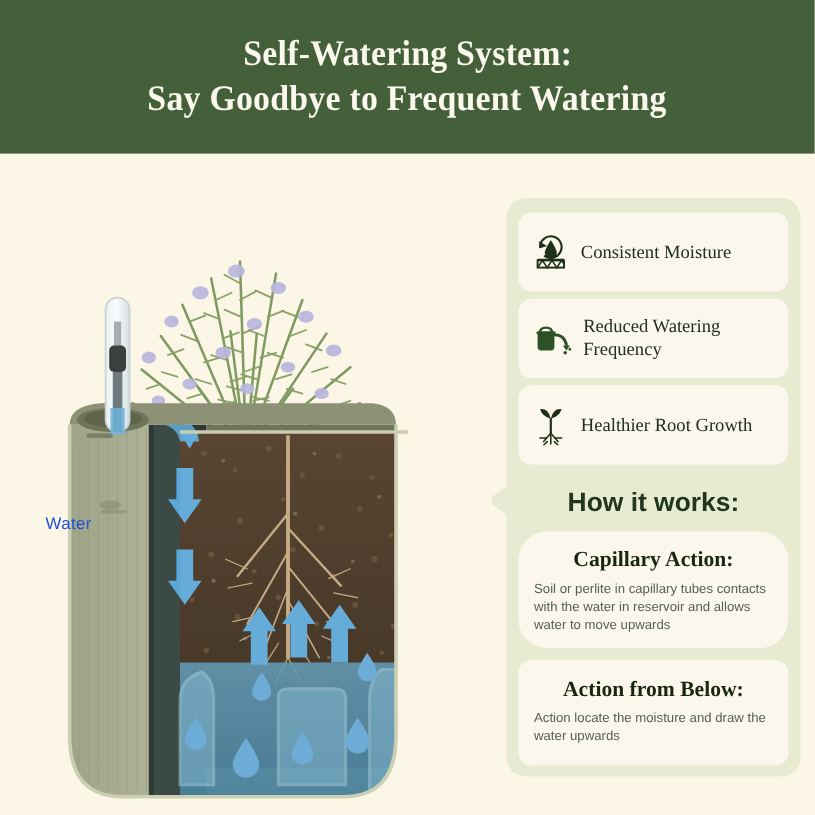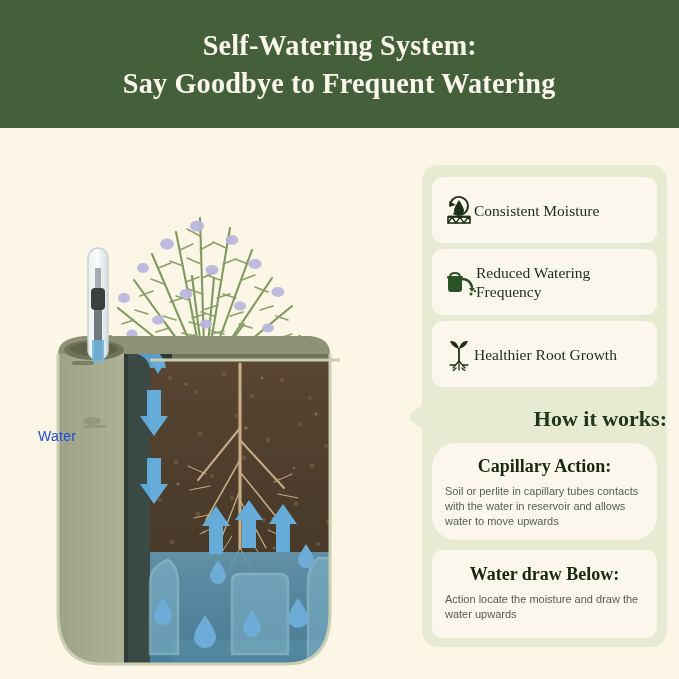--- a/index.html
+++ b/index.html
@@ -42,36 +42,36 @@
     position:absolute;left:410px;top:404px;width:14px;height:26px;
     background:#E7EBD2;
     clip-path:polygon(100% 0,100% 100%,0 62%,0 38%);
   }
   .card{
     position:absolute;left:432px;width:225px;
     background:#FBF7EC;border-radius:11px;
     box-sizing:border-box;
   }
   .benefit{
-    display:flex;align-items:center;
+    display:flex;align-items:center;gap:10px;
     padding:0 12px;height:100%;
   }
   .benefit .ico{flex:0 0 30px;height:34px;display:flex;align-items:center;justify-content:center;}
   .benefit .txt{
     font-family:"Liberation Serif", serif;
     font-size:15.5px;line-height:19px;color:#20301C;
   }
   .card-b1{top:177px;height:66px;}
   .card-b2{top:249px;height:66px;}
   .card-b3{top:321px;height:66px;}
 
   .howtitle{
     position:absolute;left:422px;top:406px;width:245px;
-    text-align:right;
-    font-family:Liberation Serif, serif;
+    text-align:center;
+    font-family:Liberation Sans, sans-serif;
     font-weight:700;font-size:22px;color:#22351D;
   }
   .card-w1{top:443px;height:97px;border-radius:24px;}
   .card-w2{top:550px;height:88px;}
   .w-head{
     font-family:"Liberation Serif", serif;font-weight:700;
     font-size:18px;color:#18280F;text-align:center;
     margin:13px 0 7px 0;
   }
   .card-w2 .w-head{margin-top:14px;}
@@ -412,17 +412,17 @@
   </div>
 
   <div class="howtitle">How it works:</div>
 
   <div class="card card-w1">
     <div class="w-head">Capillary Action:</div>
     <div class="w-body">Soil or perlite in capillary tubes contacts with the water in reservoir and allows water to move upwards</div>
   </div>
 
   <div class="card card-w2">
-    <div class="w-head">Water draw Below:</div>
+    <div class="w-head">Action from Below:</div>
     <div class="w-body">Action locate the moisture and draw the water upwards</div>
   </div>
 
 </div>
 
 </body></html>

